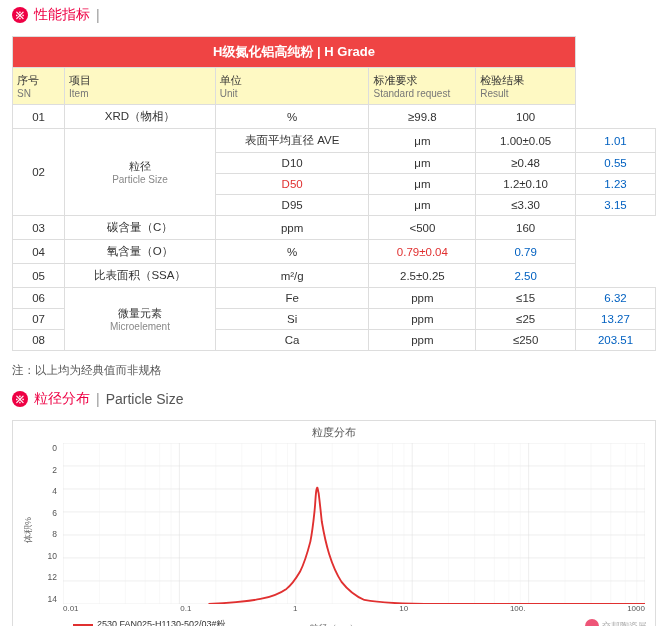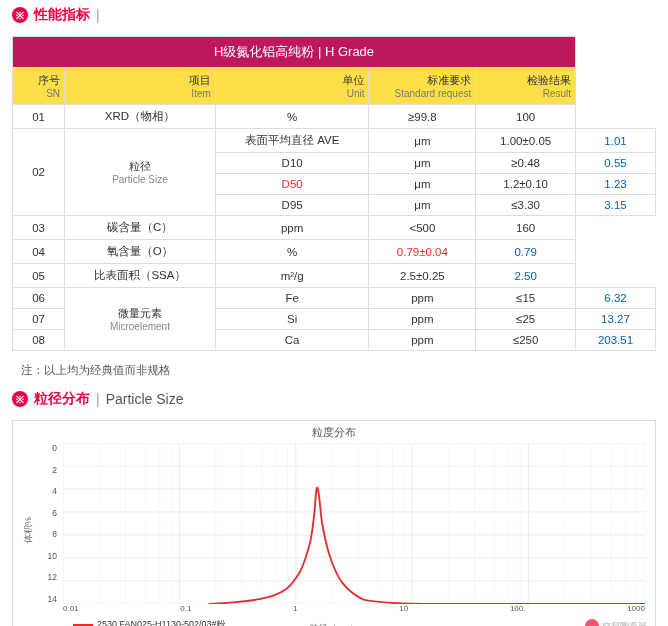--- a/index.html
+++ b/index.html
@@ -26,21 +26,21 @@
       display: inline-flex;
       align-items: center;
       justify-content: center;
       color: white;
       font-size: 10px;
       font-weight: bold;
       flex-shrink: 0;
     }
     .section-title-cn {
       color: #e04;
-      font-weight: bold;
+      font-weight: normal;
       font-size: 14px;
     }
     .section-title-divider {
       color: #999;
       font-size: 14px;
     }
     .section-title-en {
       color: #555;
       font-size: 14px;
     }
@@ -50,31 +50,31 @@
       margin-bottom: 8px;
     }
 
     table {
       width: 100%;
       border-collapse: collapse;
       font-size: 11.5px;
     }
 
     .table-main-header td {
-      background: #be185d;
+      background: #ef4444;
       color: #fff;
       text-align: center;
       padding: 6px 4px;
       font-size: 13px;
-      font-weight: normal;
+      font-weight: bold;
     }
 
     .col-header-row td {
-      background: #fde047;
-      text-align: right;
+      background: #fef9c3;
+      text-align: left;
       padding: 5px 4px;
       border: 1px solid #ddd;
       color: #333;
       font-weight: normal;
     }
     .col-header-row .cn {
       display: block;
       font-size: 11px;
     }
     .col-header-row .en {
@@ -90,21 +90,21 @@
       vertical-align: middle;
     }
 
     .cell-cn { display: block; font-size: 11px; font-family: Liberation Mono, monospace; }
     .cell-en { display: block; font-size: 10px; color: #888; }
 
     .red-text { color: #e03030; }
     .result-value { color: #0060c0; }
 
     .note-row {
-      padding: 4px 21px 6px;
+      padding: 4px 12px 6px;
       font-size: 11.5px;
       color: #555;
     }
 
     .chart-section {
       padding: 0 12px;
     }
     .chart-container {
       border: 1px solid #ddd;
       position: relative;

